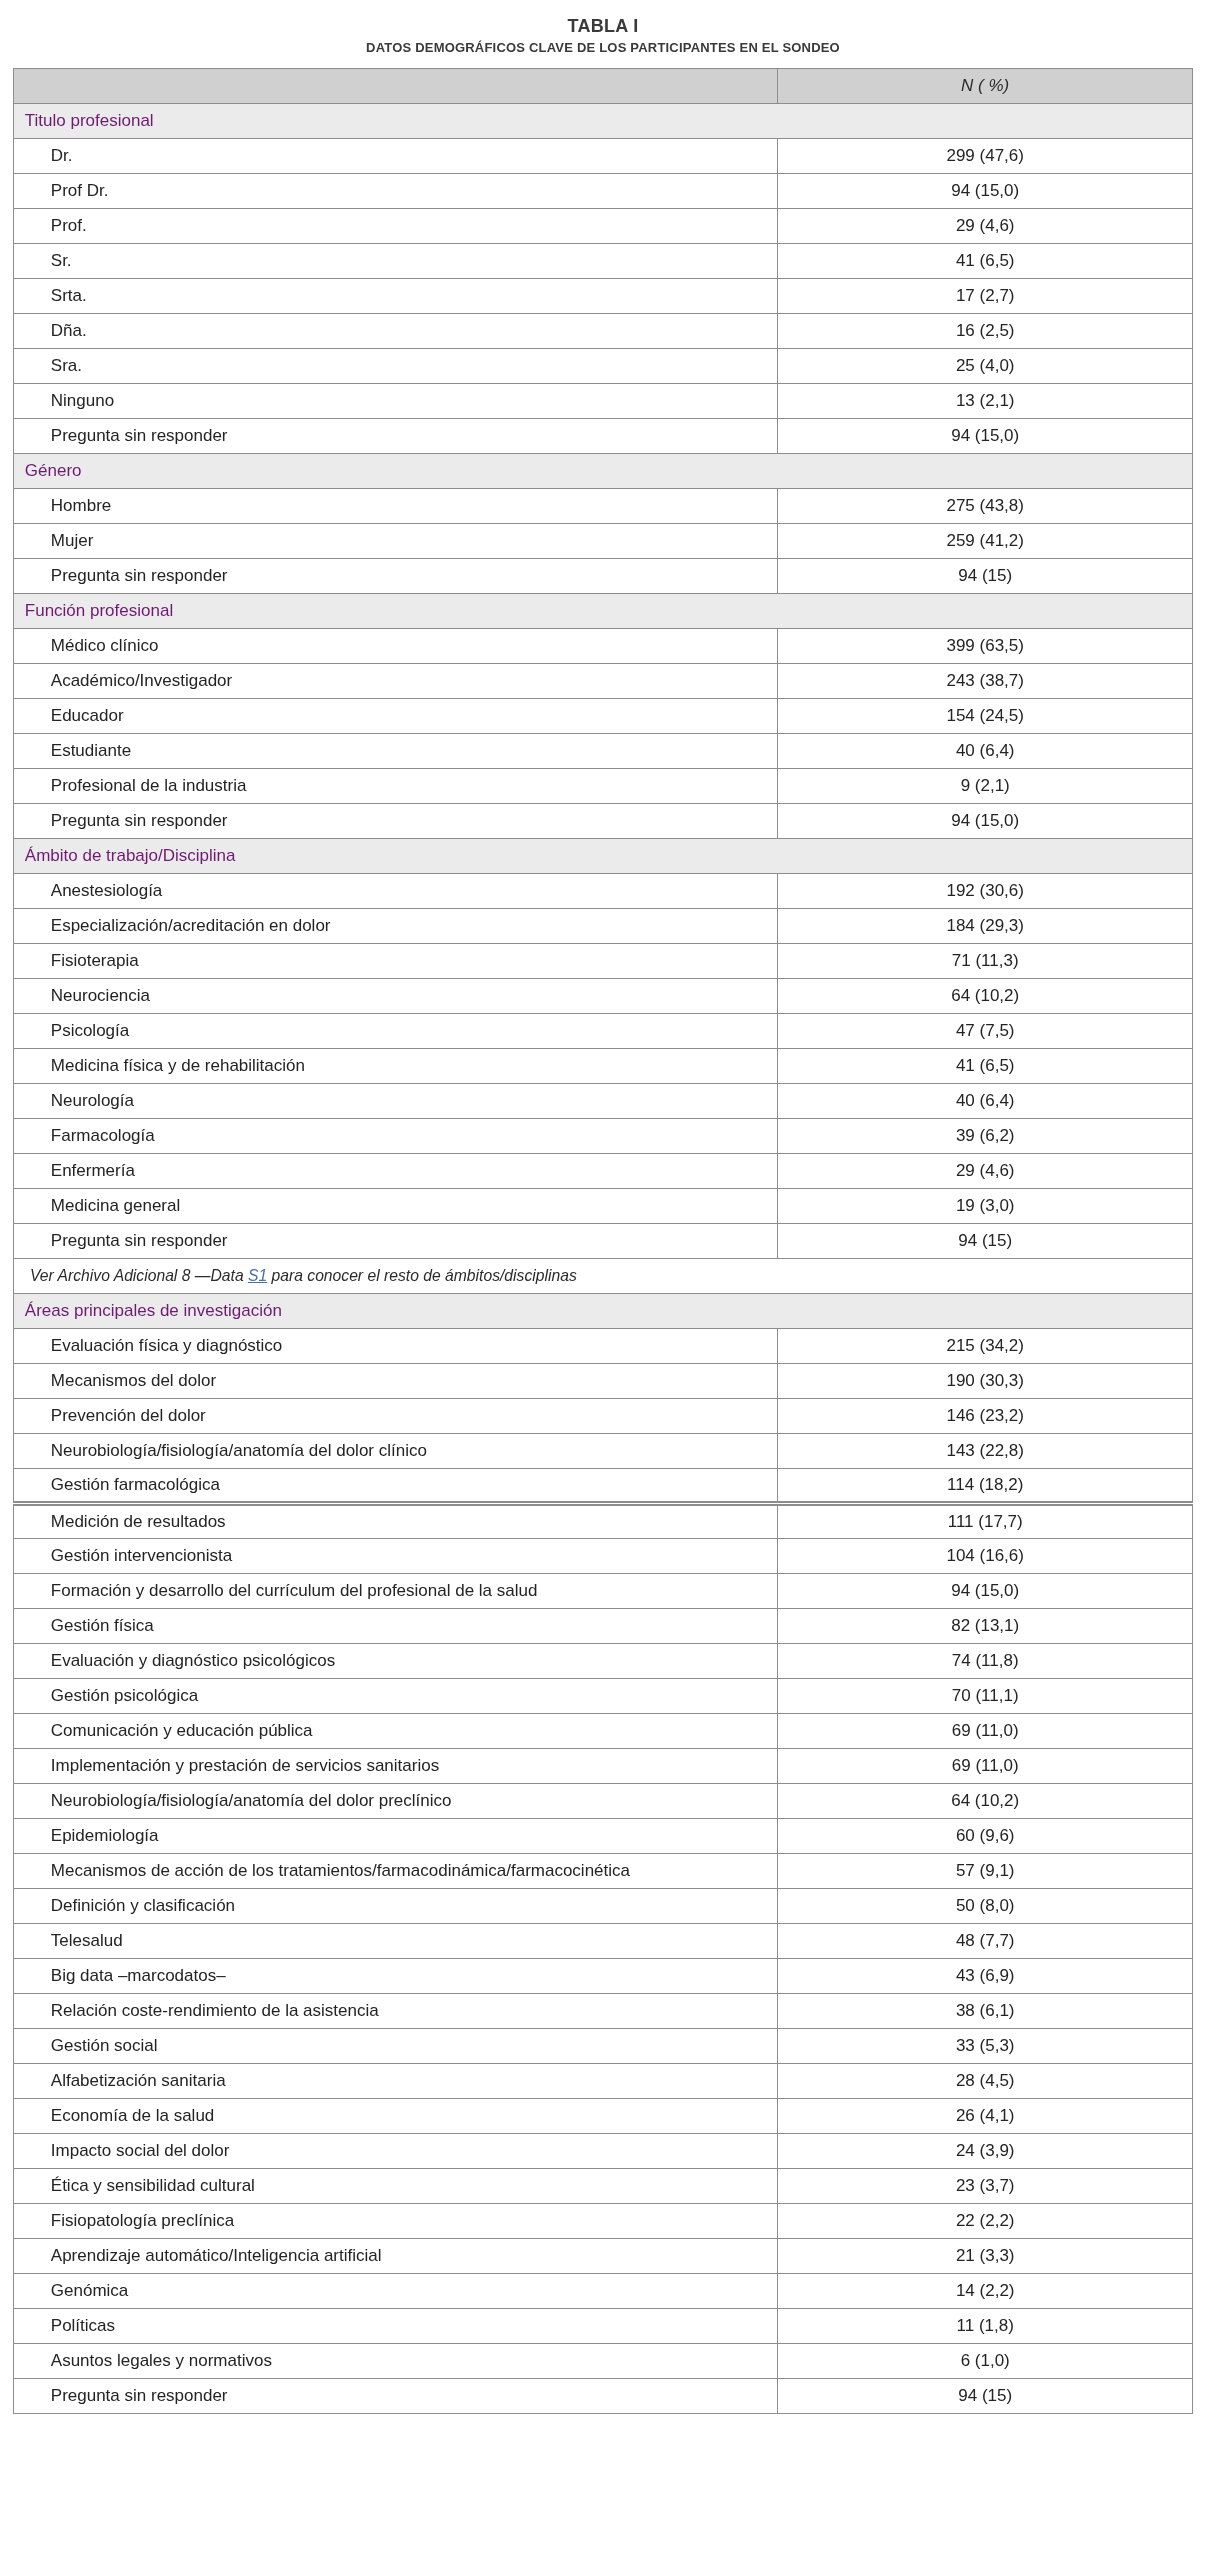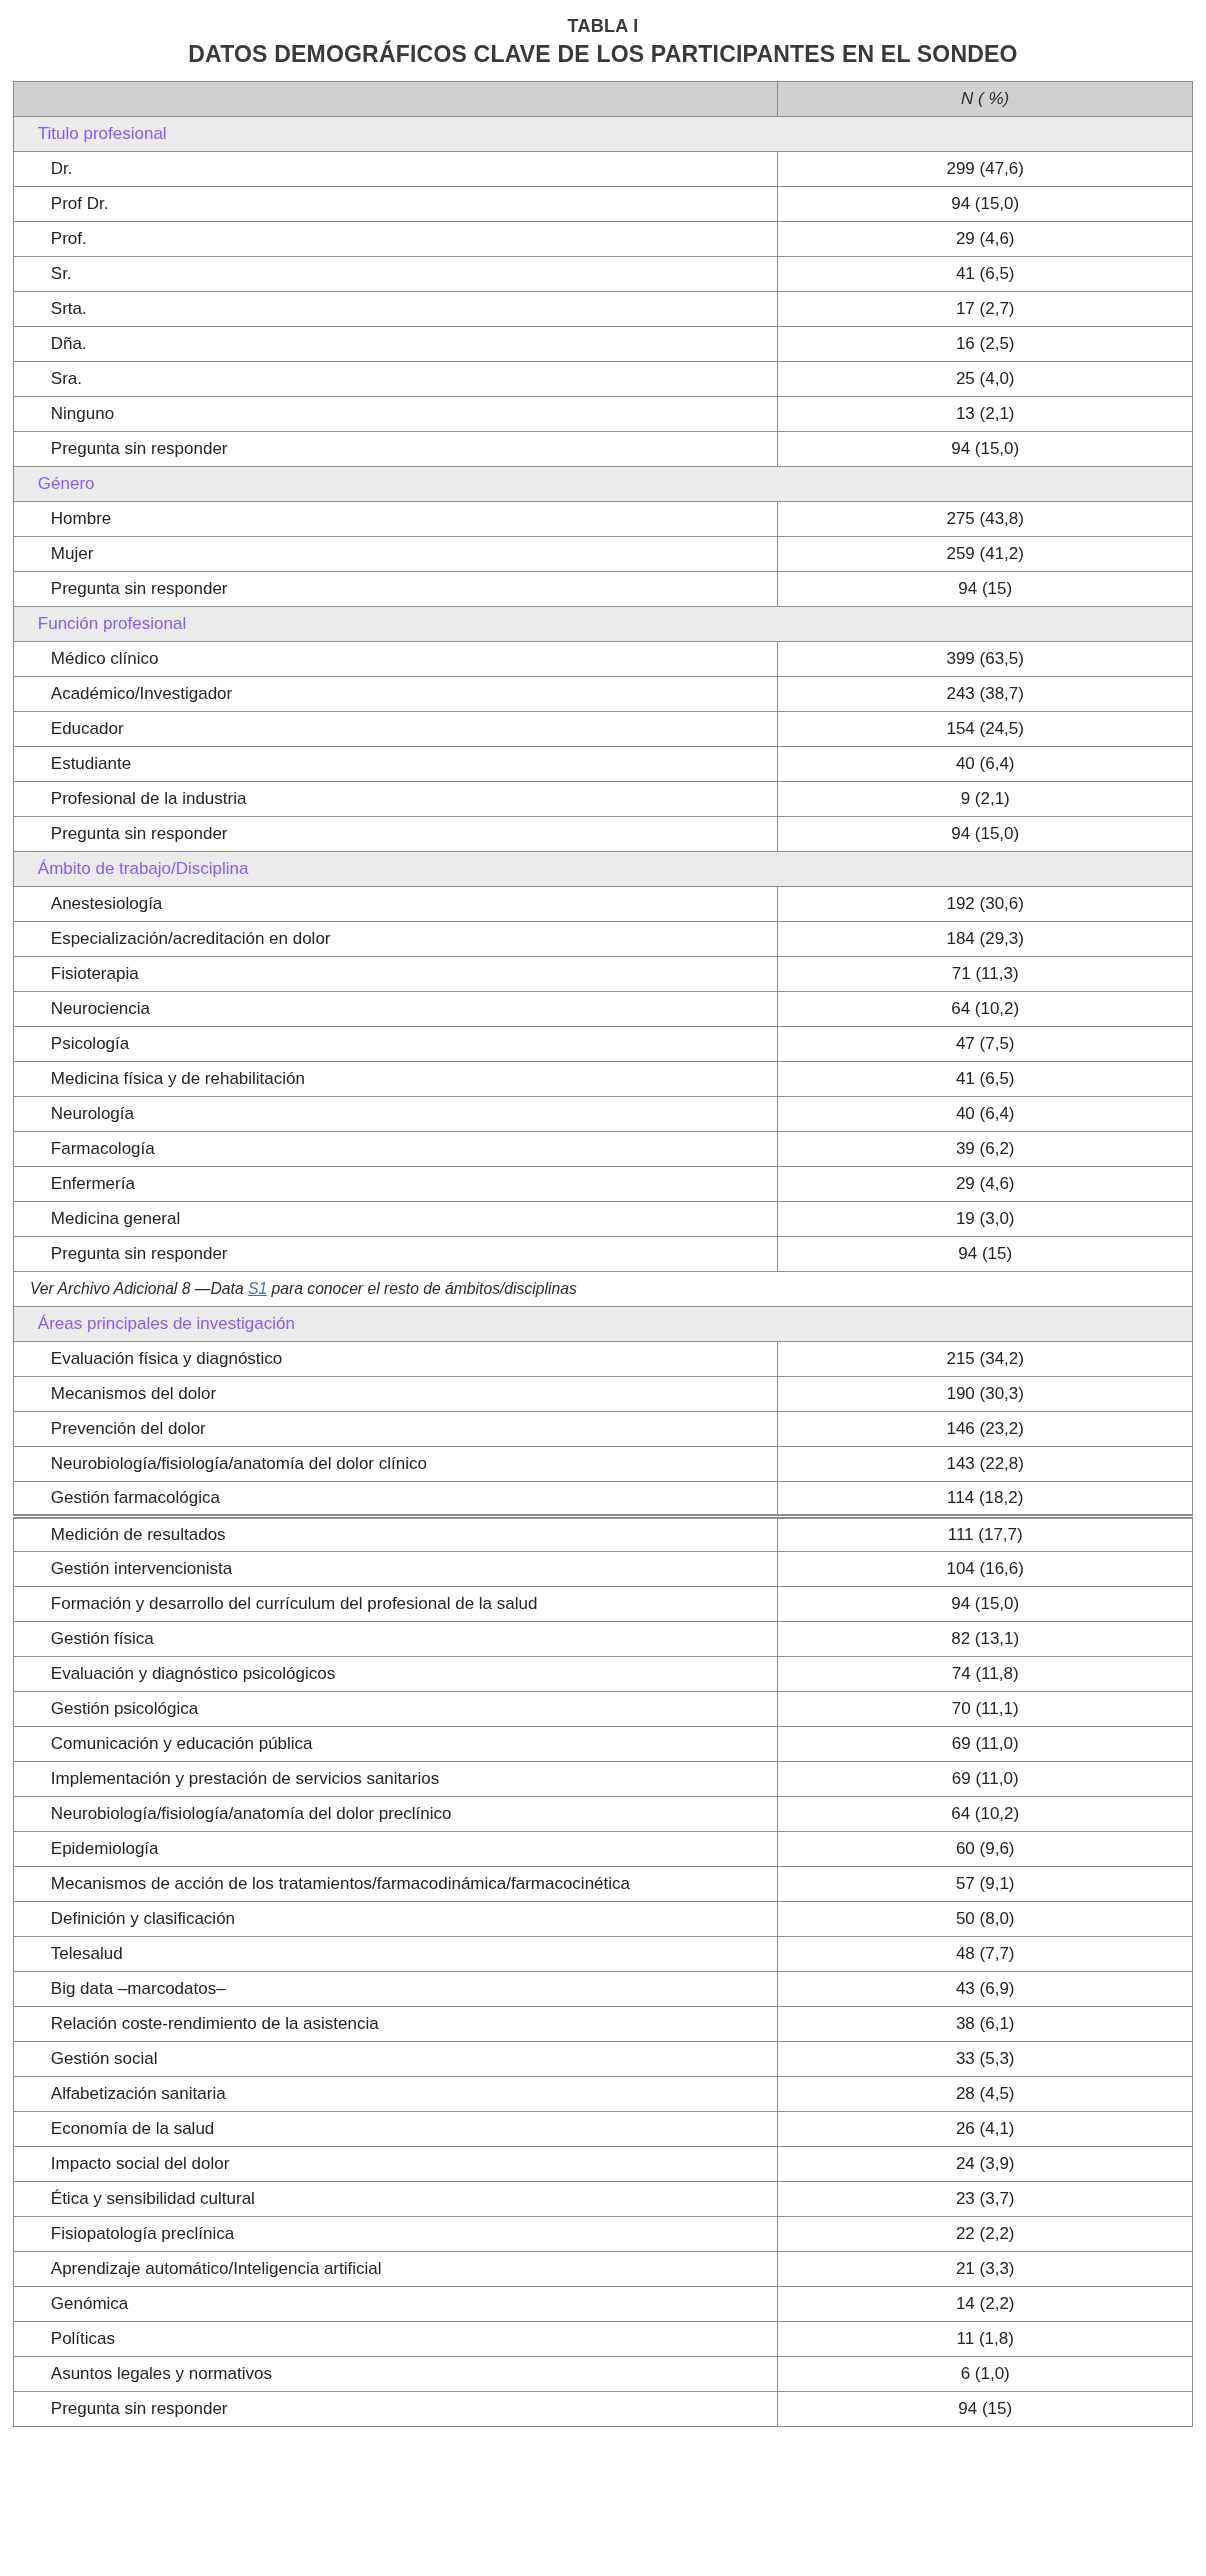--- a/index.html
+++ b/index.html
@@ -21,21 +21,21 @@
     line-height: 1.32;
     margin-bottom: 11.6px;
   }
   .table-title {
     font-size: 18px;
     font-weight: bold;
     color: #3a3a3a;
     letter-spacing: 0.3px;
   }
   .table-subtitle {
-    font-size: 23px;
+    font-size: 13px;
     font-weight: bold;
     color: #3a3a3a;
     letter-spacing: 0.2px;
   }
   table.demo-table {
     border-collapse: collapse;
     width: calc(100% - 25.5px);
     margin: 0 12.8px;
     font-size: 17px;
     table-layout: fixed;
@@ -58,22 +58,22 @@
     background: var(--header-bg, #d0d0d0);
     height: 35px;
   }
   .value-head {
     text-align: center;
     font-style: italic;
     color: #2b2b2b;
   }
   .section-cell {
     background: var(--section-bg, #ebebeb);
-    padding-left: 24px;
-    color: #8b5cf6;
+    padding-left: 11px;
+    color: #701a75;
   }
   .label-cell {
     background: #ffffff;
     padding-left: 37px;
   }
   .value-cell {
     background: #ffffff;
     text-align: center;
   }
   tr.divider-after > td {

